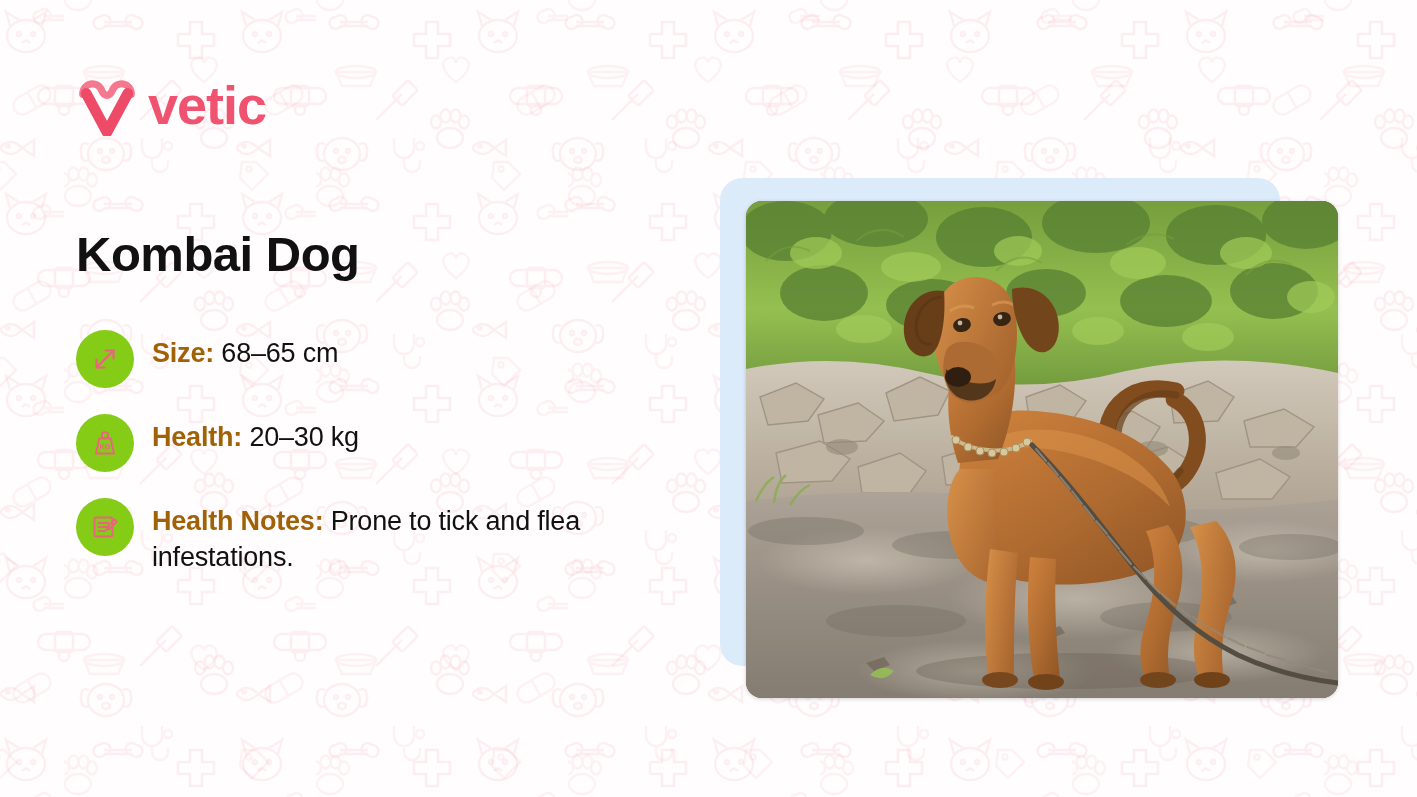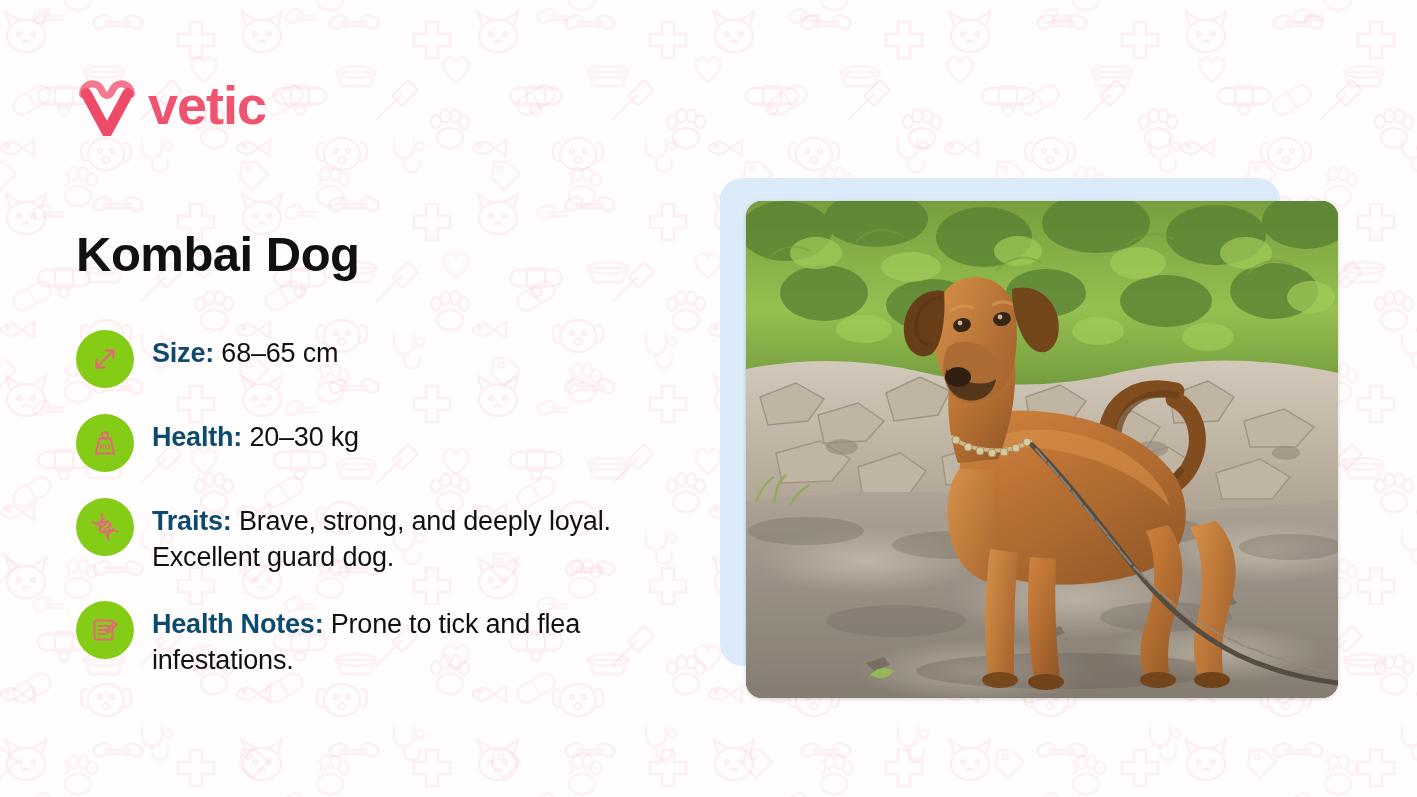--- a/index.html
+++ b/index.html
@@ -56,21 +56,21 @@
     width:58px; height:58px; border-radius:50%;
     background:#84cc16;
     display:flex; align-items:center; justify-content:center;
   }
   .icon-circle svg{ display:block; }
   .info-text{
     font-size:27px; color:#111111; line-height:1.32;
     padding-top:6px;
     letter-spacing:-0.2px;
   }
-  .info-label{ color:#0c4a6e; font-weight:700; }
+  .info-label{ color:#a16207; font-weight:700; }
   .info-value{ color:#111111; font-weight:400; }
 
   
   .photo-wrap{
     position:absolute; left:720px; top:178px;
     width:618px; height:520px;
   }
   .photo-backplate{
     position:absolute; left:0; top:0;
     width:560px; height:488px;
@@ -222,34 +222,20 @@
             <circle cx="16" cy="8.2" r="3.1"></circle>
           </g>
           <text x="16" y="22.4" text-anchor="middle" font-family="Liberation Sans, sans-serif" font-size="7.4" font-weight="700" fill="#E8657D">KG</text>
         </svg>
       </span>
       <span class="info-text">
         <span class="info-label">Health:</span><span class="info-value"> 20–30 kg</span>
       </span>
     </div>
 
-    <div class="info-row">
-      <span class="icon-circle">
-        <svg width="32" height="32" viewBox="0 0 32 32" aria-hidden="true">
-          <g stroke="#E8657D" stroke-width="1.9" fill="none" stroke-linecap="round" transform="rotate(-42 16 16)">
-            <path d="M10 4 C10 10, 22 10, 22 16 C22 22, 10 22, 10 28"></path>
-            <path d="M22 4 C22 10, 10 10, 10 16 C10 22, 22 22, 22 28"></path>
-            <path d="M11.4 9 H20.6 M10 14 H22 M10 18 H22 M11.4 23 H20.6"></path>
-          </g>
-        </svg>
-      </span>
-      <span class="info-text">
-        <span class="info-label">Traits:</span><span class="info-value"> Brave, strong, and deeply loyal. Excellent guard dog.</span>
-      </span>
-    </div>
 
     <div class="info-row">
       <span class="icon-circle">
         <svg width="32" height="32" viewBox="0 0 32 32" aria-hidden="true">
           <g stroke="#E8657D" stroke-width="1.9" fill="none" stroke-linecap="round" stroke-linejoin="round">
             <rect x="5.5" y="6.5" width="18" height="19" rx="2"></rect>
             <path d="M9.5 12 H19.5 M9.5 16 H19.5 M9.5 20 H16"></path>
             <path d="M25.6 8.4 L27.8 10.6 L20.4 18 L17.6 18.6 L18.2 15.8 Z"></path>
           </g>
         </svg>

